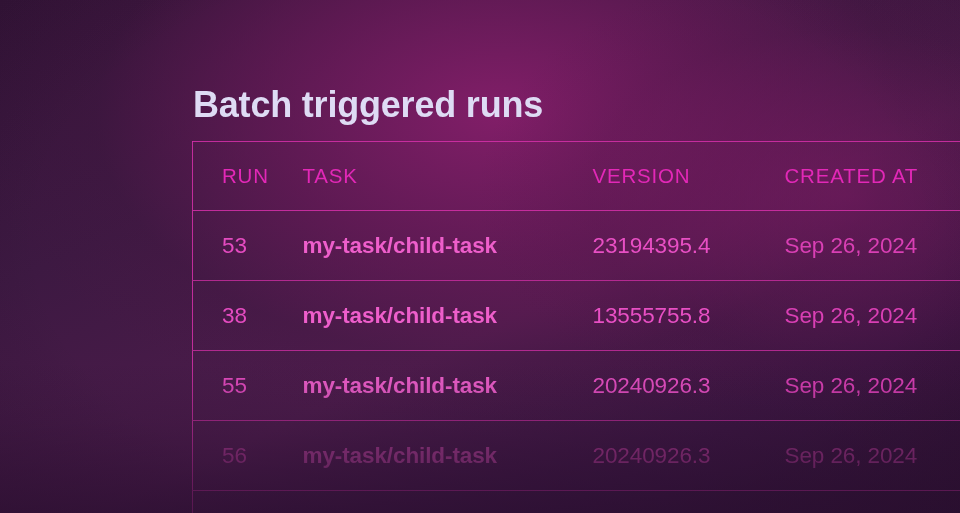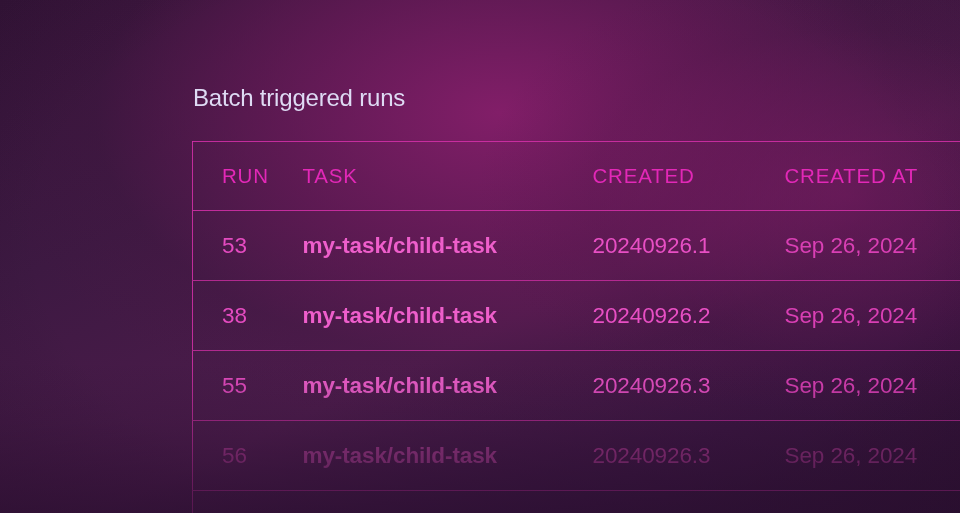--- a/index.html
+++ b/index.html
@@ -41,22 +41,22 @@
   .bg-vignette {
     background:
       radial-gradient(ellipse 980px 620px at 50% 46%, rgba(0,0,0,0) 45%, rgba(22, 6, 26, 0.42) 100%);
   }
 
   
   .page-title {
     position: absolute;
     left: 193px;
     top: 84px;
-    font-size: 24px;
-    font-weight: 400;
+    font-size: 36px;
+    font-weight: 700;
     letter-spacing: -0.2px;
     color: #dedbf4;
     white-space: nowrap;
   }
 
   
   .table-wrap {
     position: absolute;
     left: 192px;
     top: 141px;
@@ -162,35 +162,35 @@
       <colgroup>
         <col class="col-run">
         <col class="col-task">
         <col class="col-version">
         <col class="col-created">
       </colgroup>
       <thead>
         <tr>
           <th>RUN</th>
           <th>TASK</th>
-          <th>CREATED</th>
+          <th>VERSION</th>
           <th>CREATED AT</th>
         </tr>
       </thead>
       <tbody>
         <tr class="row-normal">
           <td class="cell-run">53</td>
           <td class="cell-task">my-task/child-task</td>
-          <td class="cell-version">20240926.1</td>
+          <td class="cell-version">23194395.4</td>
           <td class="cell-created">Sep 26, 2024</td>
         </tr>
         <tr class="row-normal">
           <td class="cell-run">38</td>
           <td class="cell-task">my-task/child-task</td>
-          <td class="cell-version">20240926.2</td>
+          <td class="cell-version">13555755.8</td>
           <td class="cell-created">Sep 26, 2024</td>
         </tr>
         <tr class="row-normal">
           <td class="cell-run">55</td>
           <td class="cell-task">my-task/child-task</td>
           <td class="cell-version">20240926.3</td>
           <td class="cell-created">Sep 26, 2024</td>
         </tr>
         <tr class="row-dim">
           <td class="cell-run">56</td>

